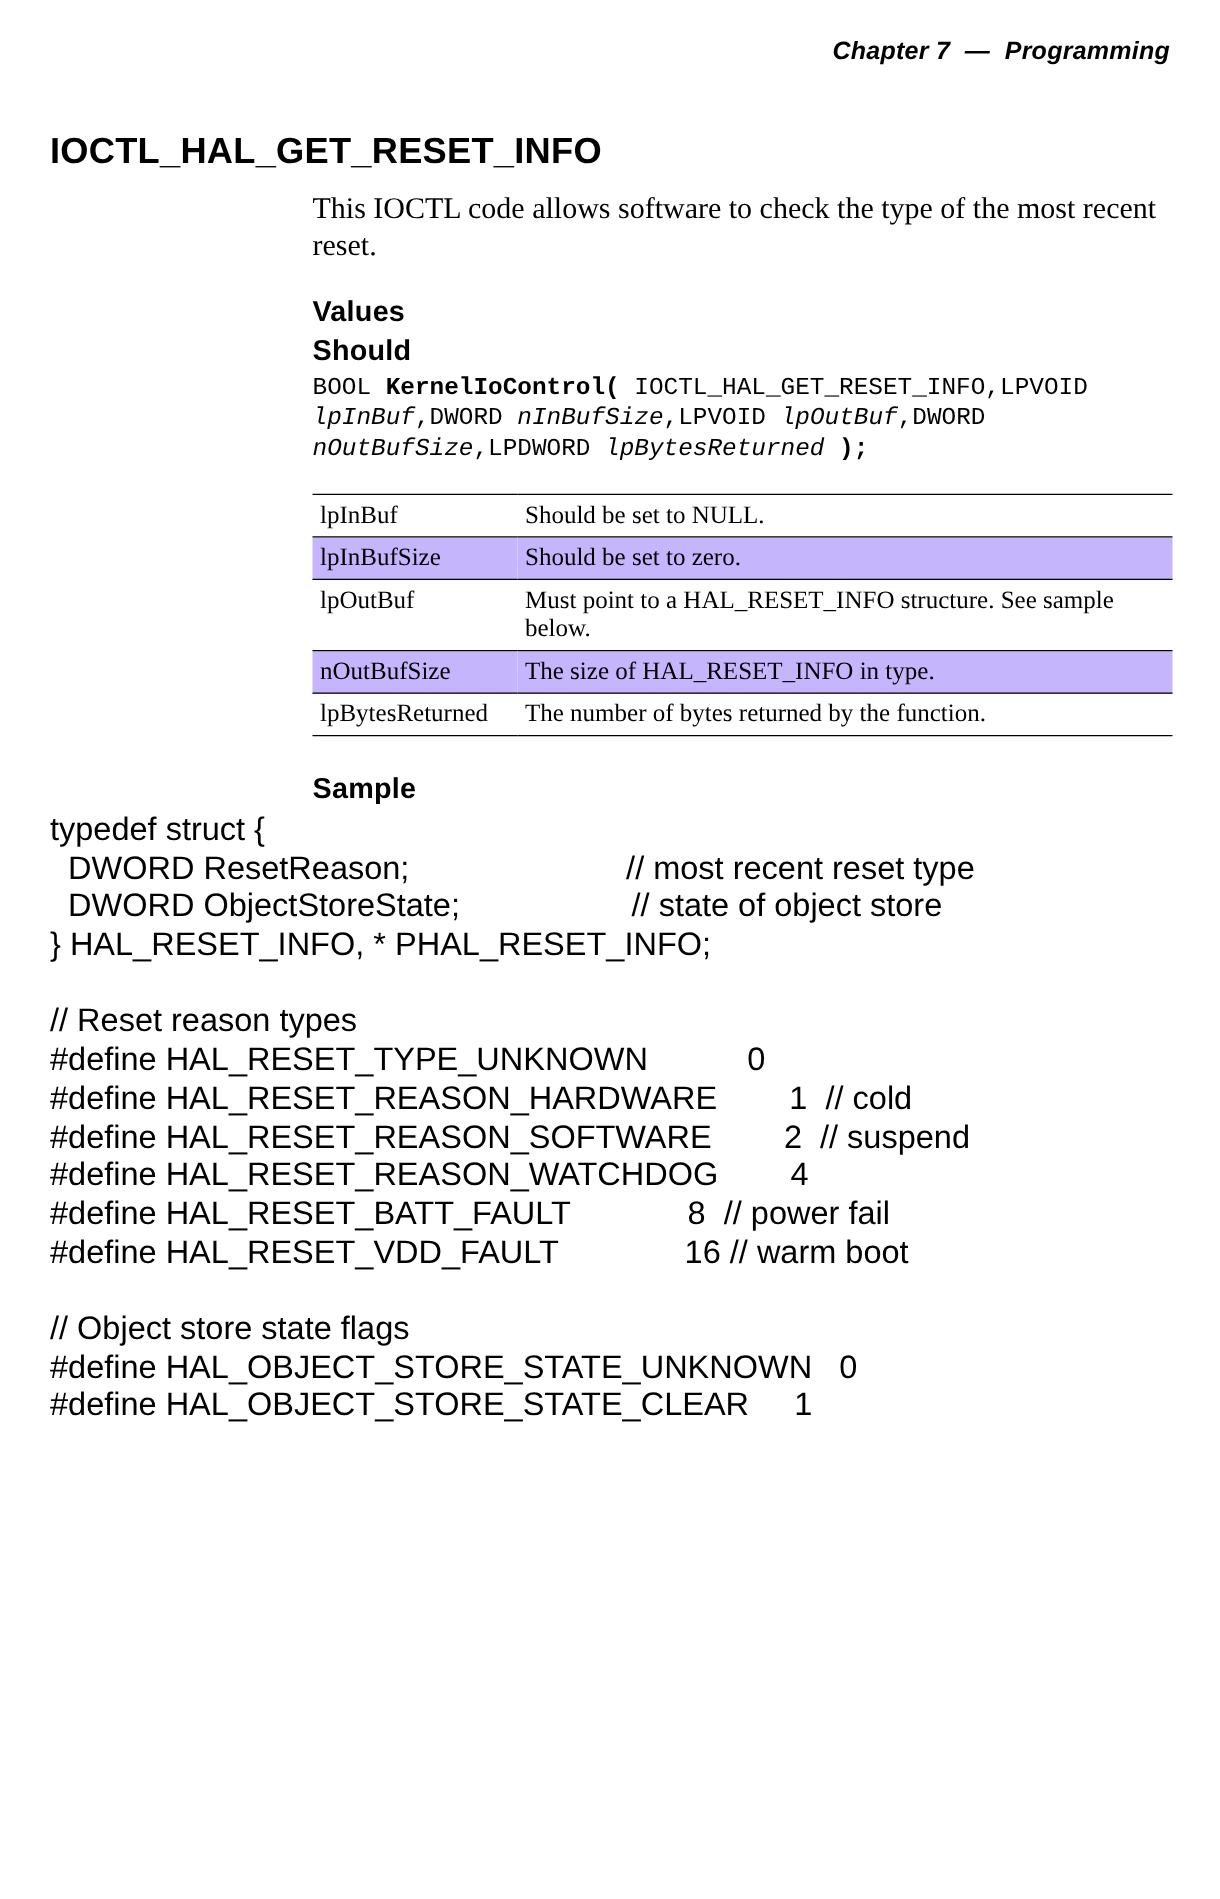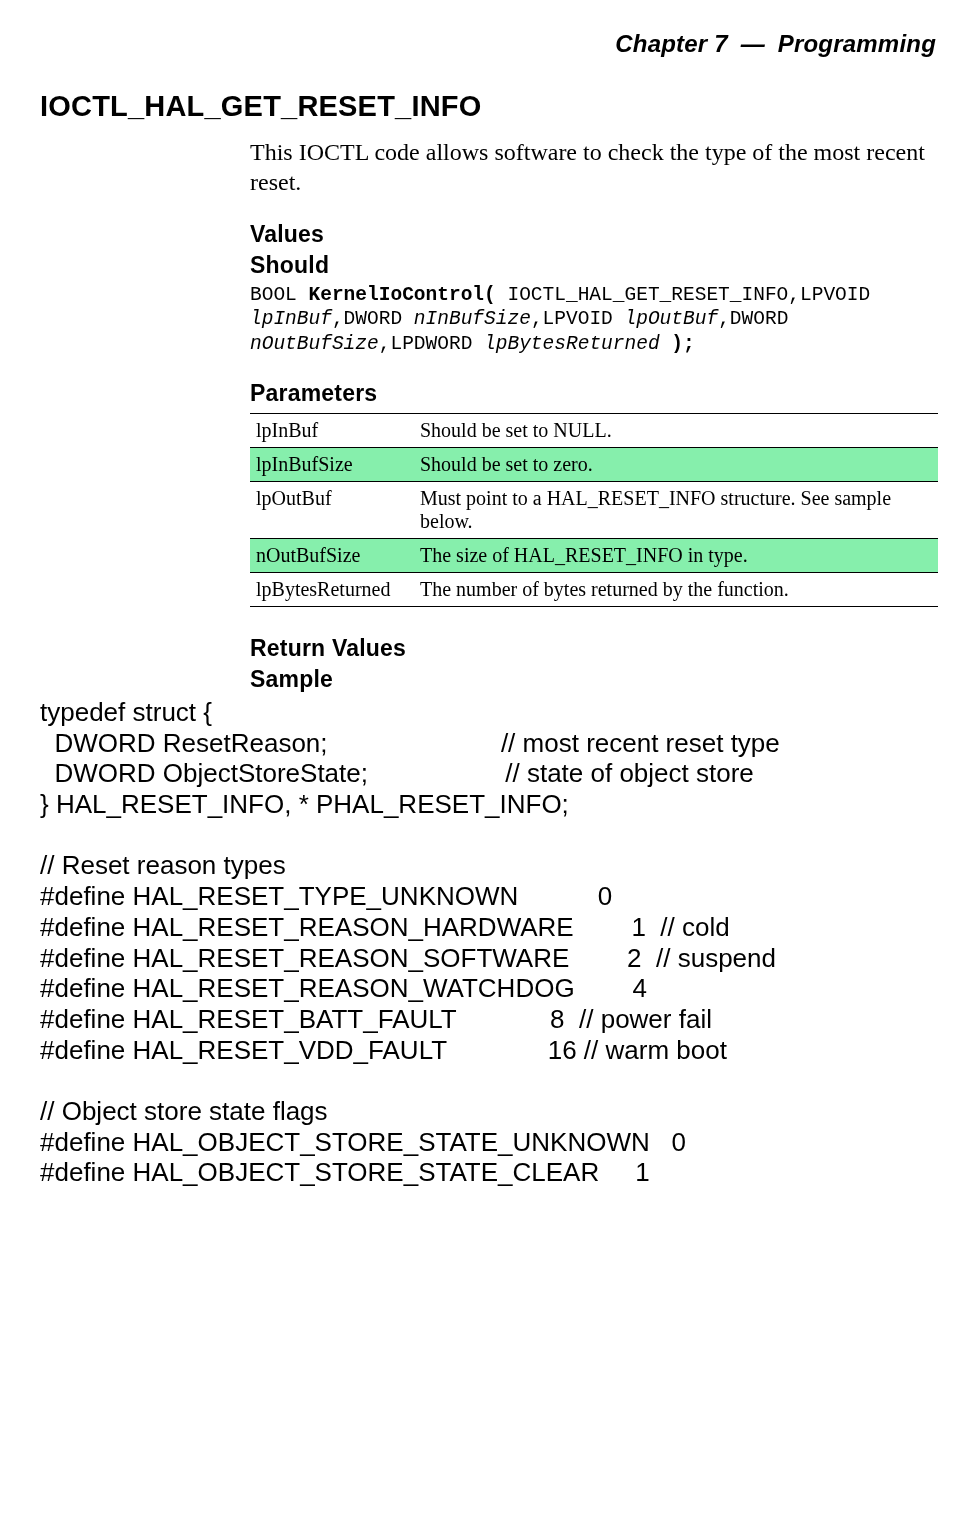--- a/index.html
+++ b/index.html
@@ -16,29 +16,29 @@
     }
     .page {
       padding: 30px 40px 0 40px;
       box-sizing: border-box;
     }
     .header-line {
       text-align: right;
       font-family: "Arial Narrow", Arial, sans-serif;
       font-weight:  bold;
       font-style: italic;
-      font-size: 24px;
+      font-size: 20px;
       letter-spacing: 0.2px;
     }
     .header-line .chap { font-style: italic; }
     .header-line .num { font-style: italic; }
     .header-line .sep { margin: 0 6px; }
     .header-line .topic { font-style: italic; }
     .main {
-      margin-top: 32px;
+      margin-top: 52px;
     }
     h1.title {
       font-family: "Arial Narrow", Arial, sans-serif;
       font-weight: bold;
       font-size: 29px;
       letter-spacing: 0.2px;
       margin: 0 0 14px 0;
     }
     .indent {
       margin-left: 210px;
@@ -76,21 +76,21 @@
       font-family: "Adobe Garamond Pro", Garamond, "Times New Roman", serif;
       font-size: 20px;
       margin: 6px 0 28px 0;
     }
     table.params td {
       border-top: 1px solid #000;
       border-bottom: 1px solid #000;
       padding: 5px 8px 5px 6px;
       vertical-align: top;
     }
-    table.params tr.shade td { background: #86efac; }
+    table.params tr.shade td { background: #c4b5fd; }
     table.params td.k { width: 150px; }
     pre.sample {
       font-family: Liberation Sans, sans-serif;
       font-size: 26px;
       margin: 2px 0 0 0;
       line-height: 1.18;
       white-space: pre;
     }
     .sample-wrap { margin-left: 0; }
     .footer {
@@ -123,21 +123,20 @@
     <div class="indent">
       <p class="body">This IOCTL code allows software to check the type of the most recent reset.</p>
 
       <h2 class="subhead">Values</h2>
 
       <h2 class="subhead">Should</h2>
       <pre class="syntax"><span>BOOL </span><span class="kw">KernelIoControl( </span><span>IOCTL_HAL_GET_RESET_INFO,LPVOID</span>
 <span class="it">lpInBuf</span><span>,DWORD </span><span class="it">nInBufSize</span><span>,LPVOID </span><span class="it">lpOutBuf</span><span>,DWORD</span>
 <span class="it">nOutBufSize</span><span>,LPDWORD </span><span class="it">lpBytesReturned</span><span class="kw"> );</span></pre>
 
-      <h2 class="subhead">Parameters</h2>
       <table class="params">
         <tbody>
             <tr>
           <td class="k">lpInBuf</td>
           <td>Should be set to NULL.</td>
         </tr>
         <tr class="shade">
           <td class="k">lpInBufSize</td>
           <td>Should be set to zero.</td>
         </tr>
@@ -149,21 +148,20 @@
           <td class="k">nOutBufSize</td>
           <td>The size of HAL_RESET_INFO in type.</td>
         </tr>
         <tr>
           <td class="k">lpBytesReturned</td>
           <td>The number of bytes returned by the function.</td>
         </tr>
       </tbody>
         </table>
 
-      <h2 class="subhead">Return Values</h2>
 
       <h2 class="subhead">Sample</h2>
     </div>
 
     <div class="sample-wrap">
       <pre class="sample">typedef struct {
   DWORD ResetReason;                        // most recent reset type
   DWORD ObjectStoreState;                   // state of object store
 } HAL_RESET_INFO, * PHAL_RESET_INFO;
 

